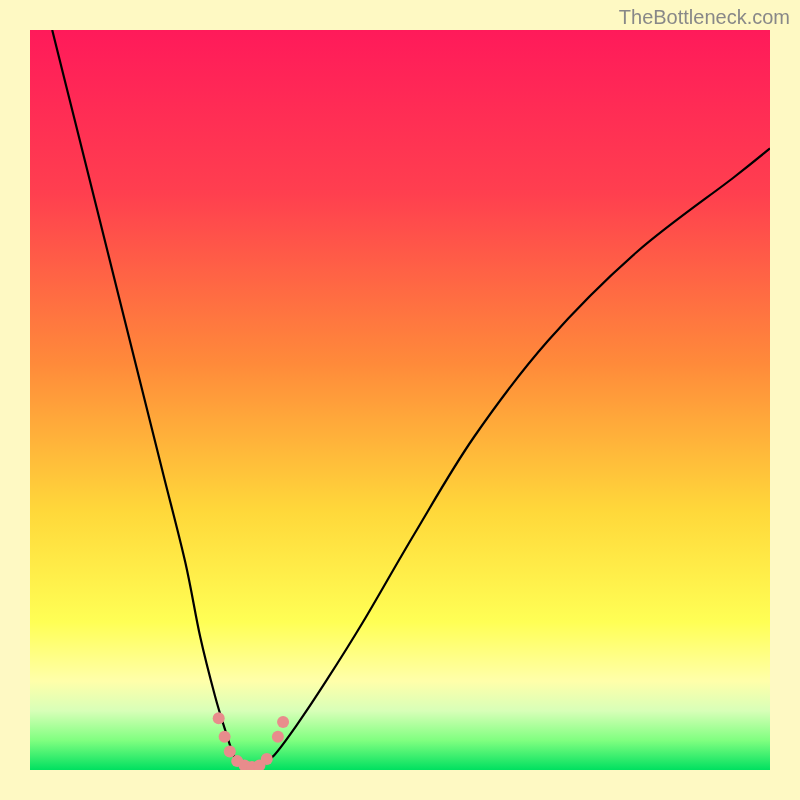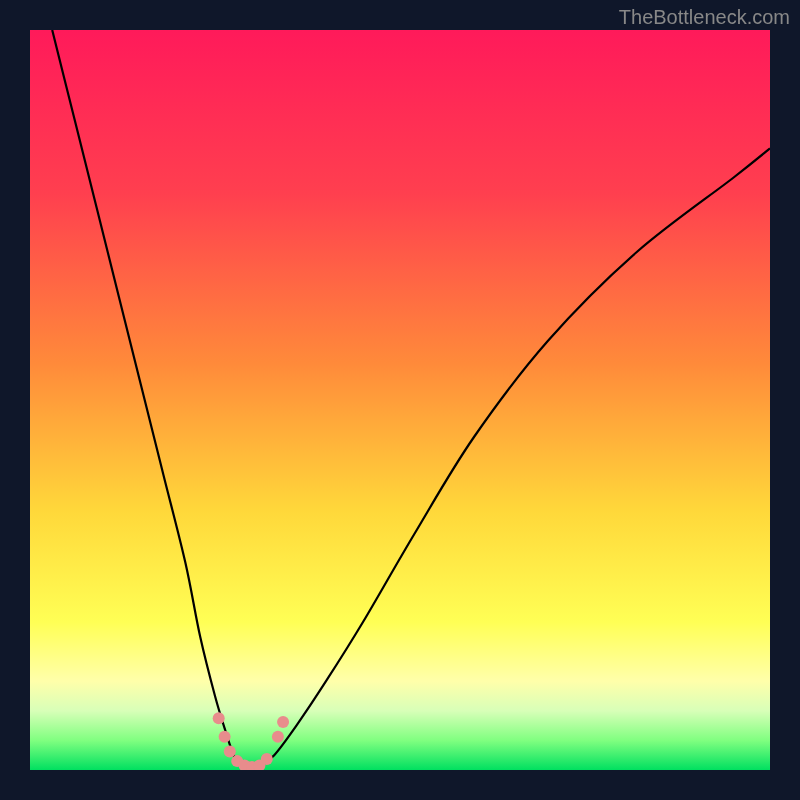--- a/index.html
+++ b/index.html
@@ -1,17 +1,17 @@
 <!DOCTYPE html>
 <html><head>
   <meta charset="utf-8">
   <style>
     * { margin: 0; padding: 0; box-sizing: border-box; }
     body { width: 800px; height: 800px; overflow: hidden; font-family: Arial, sans-serif; }
-    .container { width: 800px; height: 800px; position: relative; background: #0f172a; }
+    .container { width: 800px; height: 800px; position: relative; background: #fef9c3; }
     .watermark { position: absolute; top: 6px; right: 10px; color: #888; font-size: 20px; font-weight: 500; z-index: 10; }
     .plot-area { position: absolute; top: 30px; left: 30px; width: 740px; height: 740px; }
     .gradient-bg { position: absolute; top: 0; left: 0; width: 100%; height: 100%; }
     .curves { position: absolute; top: 0; left: 0; width: 100%; height: 100%; }
     .markers { position: absolute; top: 0; left: 0; width: 100%; height: 100%; }
   </style>
 </head>
 <body>
 
 <div class="container">

